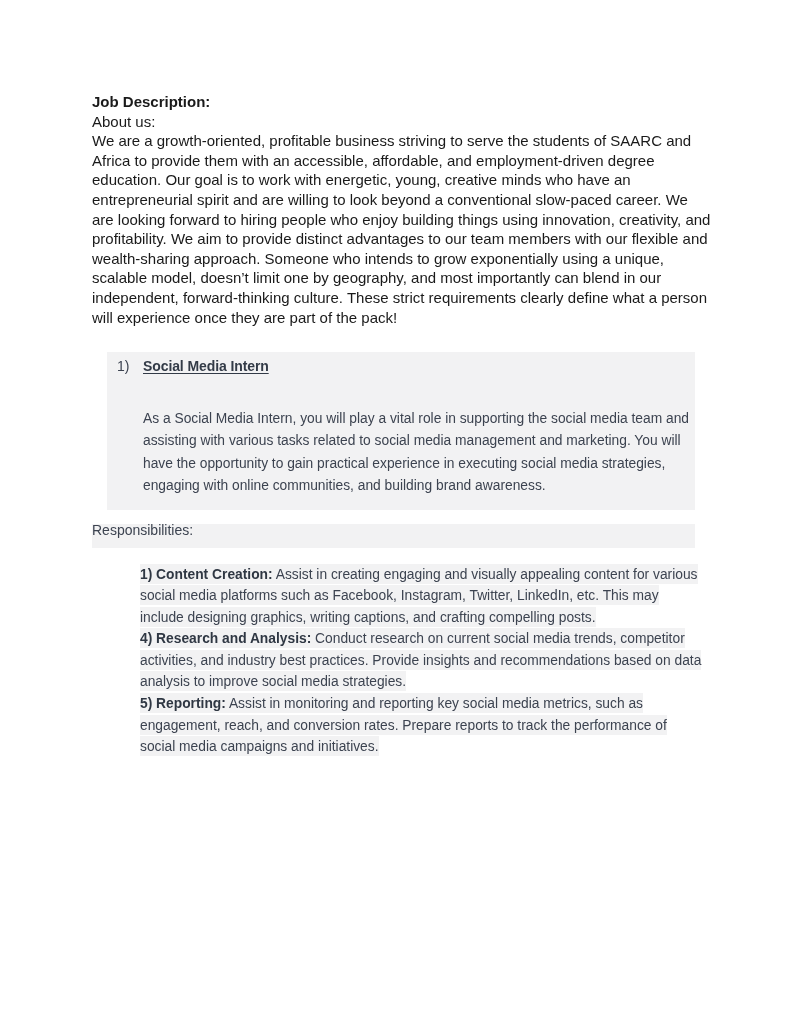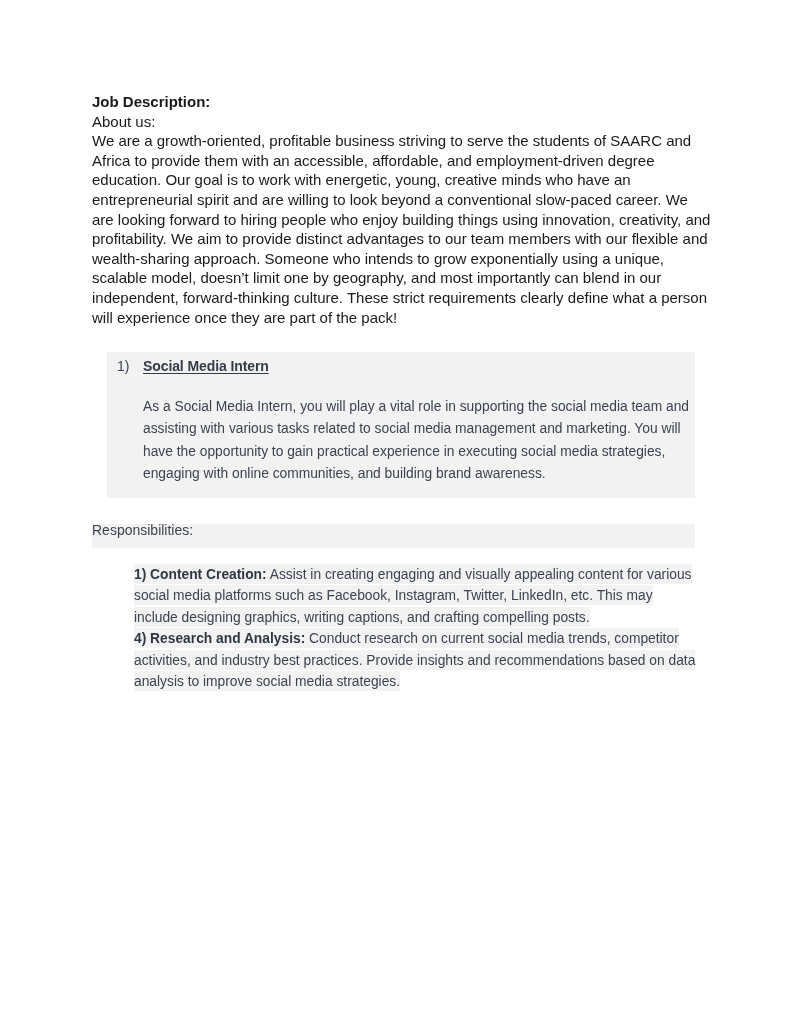--- a/index.html
+++ b/index.html
@@ -68,21 +68,21 @@
     color: #3c4350;
   }
   .role-title {
     font-weight: bold;
     text-decoration: underline;
     text-underline-offset: 2px;
     color: #333b47;
     letter-spacing: -0.1px;
   }
   .role-desc {
-    margin: 22px 0 0 36px;
+    margin: 34px 0 0 36px;
     width: 548px;
     font-family: "Liberation Sans", sans-serif;
     font-size: 13.8px;
     line-height: 22.4px;
     color: #3c4350;
   }
 
   
   .resp-band {
     position: absolute;
@@ -98,21 +98,21 @@
     top: 520px;
     font-family: "Liberation Sans", sans-serif;
     font-size: 14px;
     line-height: 20px;
     color: #3c4350;
   }
 
   
   .resp-list {
     position: absolute;
-    left: 117px;
+    left: 123px;
     top: 563px;
     width: 580px;
     font-family: "Liberation Sans", sans-serif;
     font-size: 13.8px;
     line-height: 21.6px;
     color: #3c4350;
   }
   .resp-item {
     margin: 0;
     padding: 0;
@@ -156,15 +156,18 @@
   <div class="resp-band"></div>
   <div class="resp-label">Responsibilities:</div>
 
   <div class="resp-list">
     <div class="resp-item">
       <p><span class="hl"><b>1) Content Creation:</b><span> Assist in creating engaging and visually appealing content for various social media platforms such as Facebook, Instagram, Twitter, LinkedIn, etc. This may include designing graphics, writing captions, and crafting compelling posts.</span></span></p>
     </div>
     <div class="resp-item">
       <p><span class="hl"><b>4) Research and Analysis:</b><span> Conduct research on current social media trends, competitor activities, and industry best practices. Provide insights and recommendations based on data analysis to improve social media strategies.</span></span></p>
     </div>
+    <div class="resp-item">
+      <p><span class="hl"><b>5) Reporting:</b><span> Assist in monitoring and reporting key social media metrics, such as engagement, reach, and conversion rates. Prepare reports to track the performance of social media campaigns and initiatives.</span></span></p>
+    </div>
   </div>
 
 </div>
 
 </body></html>

